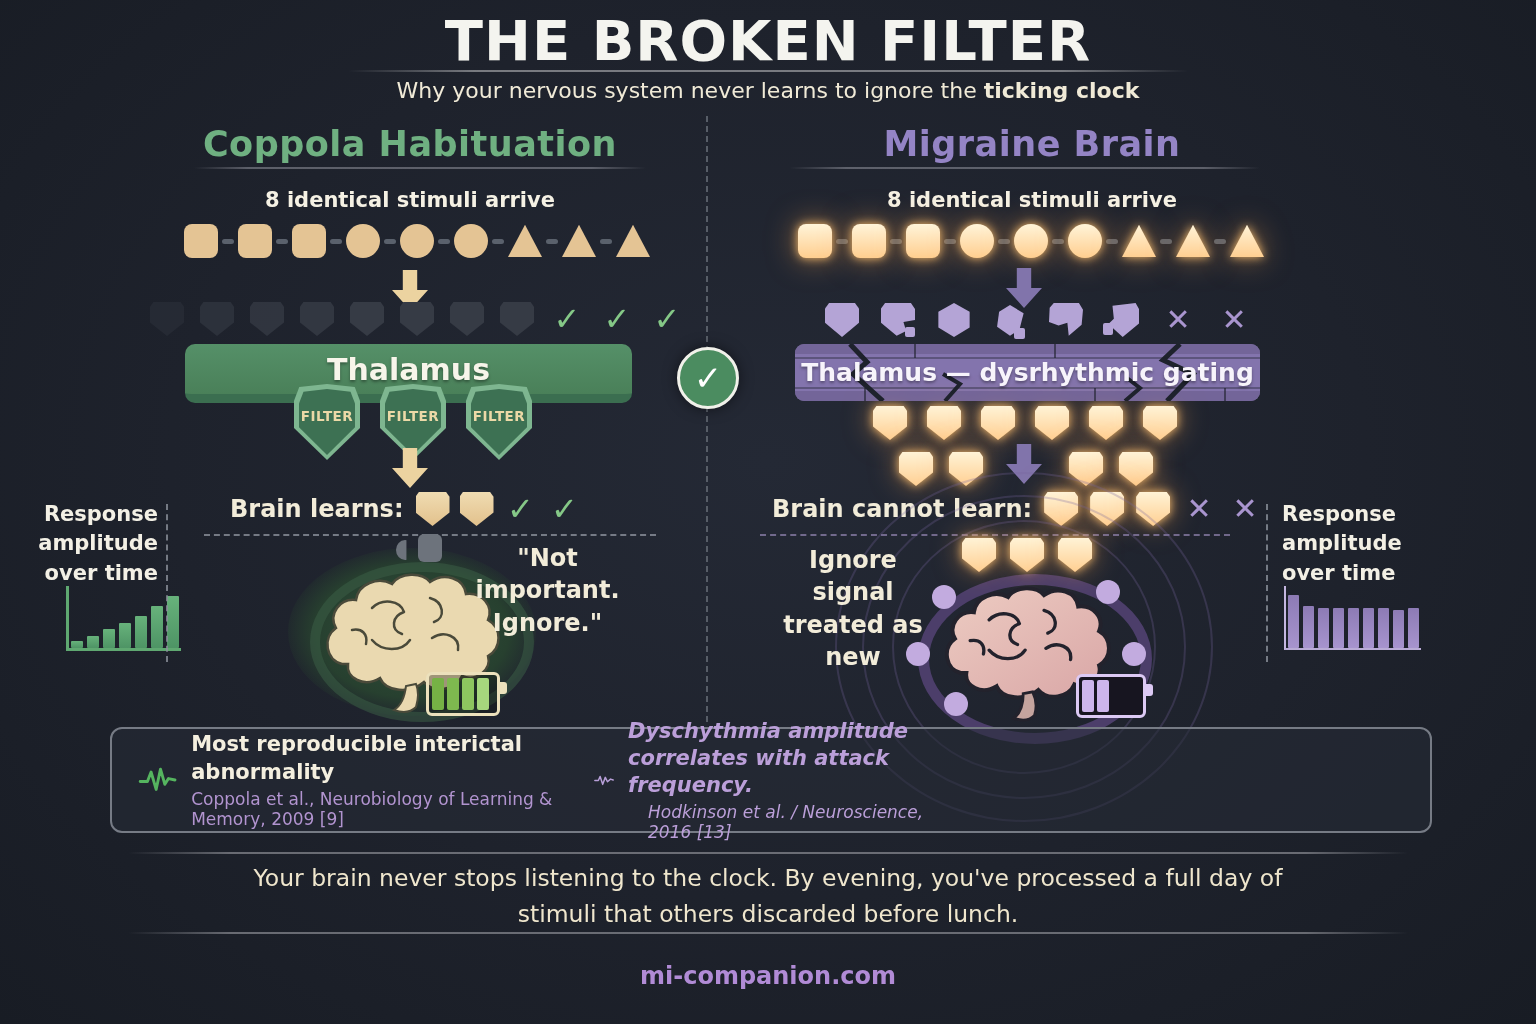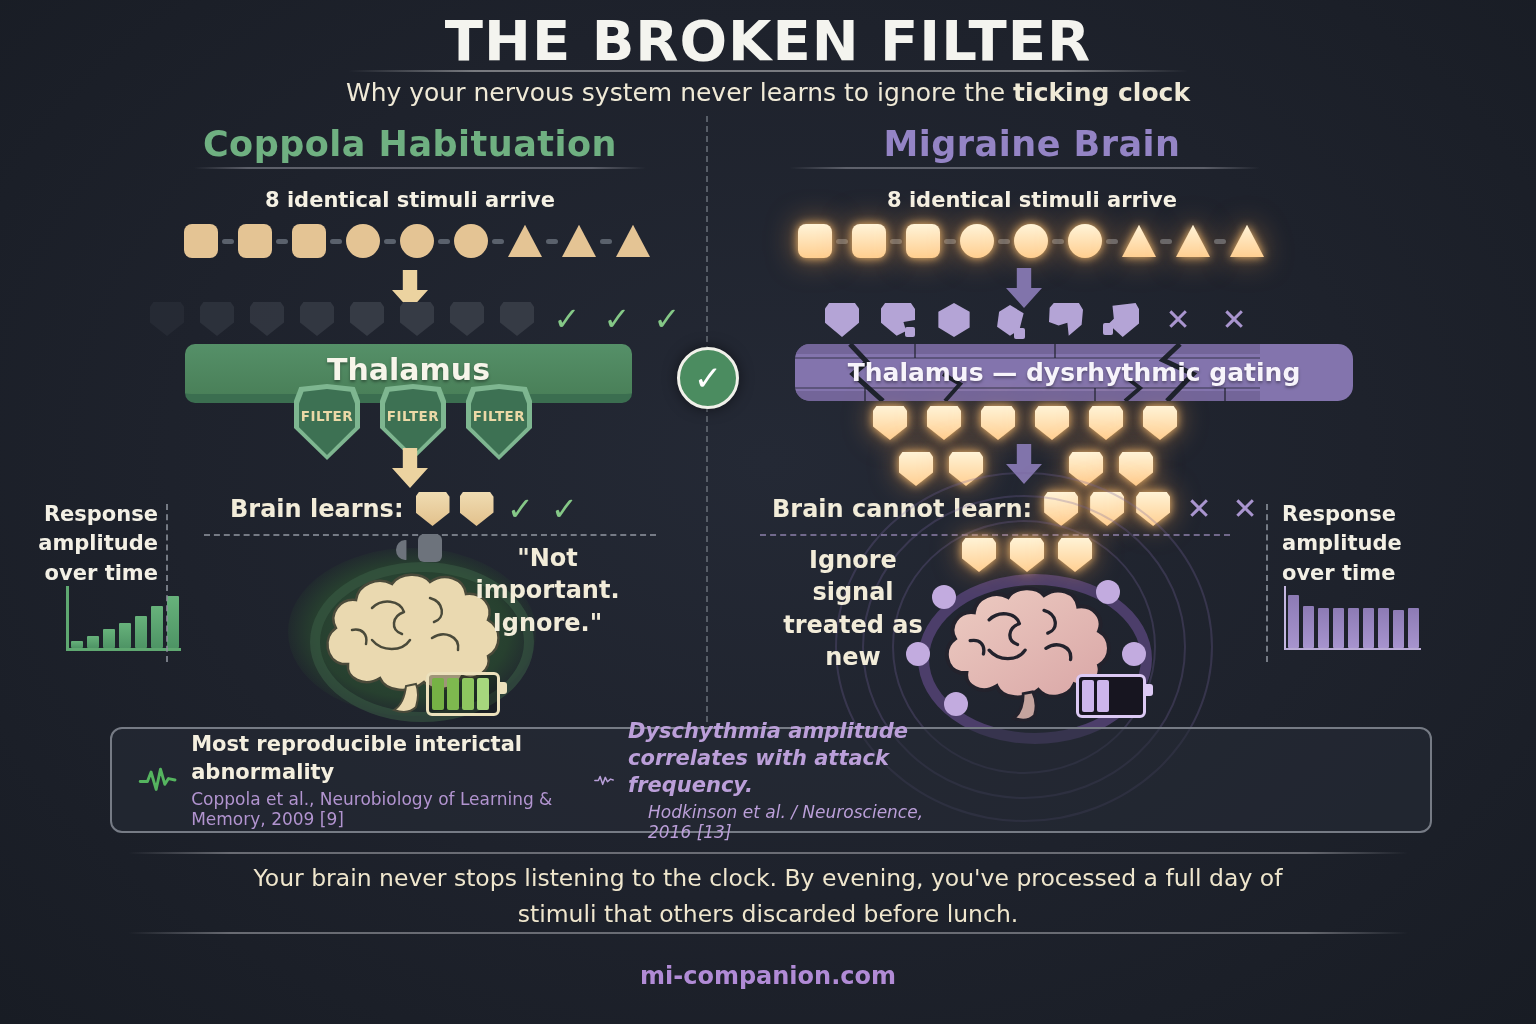--- a/index.html
+++ b/index.html
@@ -5,21 +5,21 @@
   html,body{margin:0;padding:0;background:#14171d;}
   .stage{position:relative;width:1536px;height:1024px;overflow:hidden;
     background:radial-gradient(ellipse at 50% 45%, #242935 0%, #1e222c 55%, #181c24 100%);
     font-family:"DejaVu Sans","Liberation Sans",sans-serif;color:#efe9d8;}
   .abs{position:absolute;}
   
   .title{top:8px;left:0;width:100%;text-align:center;font-size:56px;font-weight:800;
     color:#f4f4ef;letter-spacing:1px;}
   .title-line{top:70px;left:348px;width:840px;height:2px;
     background:linear-gradient(90deg,transparent,rgba(230,230,230,.45) 15%,rgba(230,230,230,.45) 85%,transparent);}
-  .subtitle{top:78px;left:0;width:100%;text-align:center;font-size:25px;color:#f0ead7;}
+  .subtitle{top:78px;left:0;width:100%;text-align:center;font-size:22px;color:#f0ead7;}
   .subtitle b{font-weight:800;}
   
   .vline{top:116px;left:706px;height:606px;border-left:2px dashed #575d67;}
   .check-badge{top:347px;left:677px;width:56px;height:56px;border-radius:50%;
     background:#4b8c60;border:3px solid #f1f1ea;display:flex;align-items:center;justify-content:center;
     font-size:34px;font-weight:800;color:#fff;box-shadow:0 0 14px rgba(0,0,0,.5);}
   
   .col-head{width:464px;text-align:center;font-size:35px;font-weight:700;letter-spacing:.5px;}
   .green-h{color:#6fb081;} .purple-h{color:#9484c5;}
   .head-line{height:1.5px;background:linear-gradient(90deg,transparent,rgba(210,210,220,.35) 12%,rgba(210,210,220,.35) 88%,transparent);}
@@ -67,21 +67,21 @@
     background:linear-gradient(180deg,#559068,#4a8059);border-bottom:9px solid #3b6e50;
     display:flex;align-items:center;justify-content:center;font-size:30px;font-weight:800;color:#f7f5ea;
     text-shadow:0 2px 3px rgba(0,0,0,.35);}
   .fshield{position:absolute;width:66px;height:76px;}
   .fshield .outer{position:absolute;inset:0;background:#7eb690;
     clip-path:polygon(8% 4%,50% 0,92% 4%,100% 22%,100% 58%,50% 100%,0 58%,0 22%);}
   .fshield .inner{position:absolute;inset:5px;background:#3d7153;
     clip-path:polygon(8% 4%,50% 0,92% 4%,100% 22%,100% 58%,50% 100%,0 58%,0 22%);}
   .fshield .txt{position:absolute;top:32%;width:100%;text-align:center;font-size:13.5px;font-weight:800;
     color:#ecd9a7;letter-spacing:.5px;}
-  .rthal{top:344px;left:795px;width:558px;height:57px;border-radius:15px;background:#8374ad;overflow:hidden;}
+  .rthal{top:344px;left:795px;width:465px;height:57px;border-radius:9px;background:#8374ad;overflow:hidden;}
   .rthal .label{position:absolute;inset:0;display:flex;align-items:center;justify-content:center;
     font-size:25px;font-weight:600;color:#f7f4fb;text-shadow:0 2px 3px rgba(0,0,0,.35);z-index:2;}
   .rthal svg{position:absolute;inset:0;z-index:1;}
   
   .learn-row{display:flex;align-items:center;gap:12px;}
   .learn-label{font-size:24px;font-weight:800;color:#f2ecd9;white-space:nowrap;}
   .dashline{border-top:2px dashed #9298a2;opacity:.75;}
   .dashline.pur{border-color:#8d80ab;}
   
   .speech{font-size:24px;font-weight:800;color:#f2ecd9;text-align:center;line-height:1.35;}

